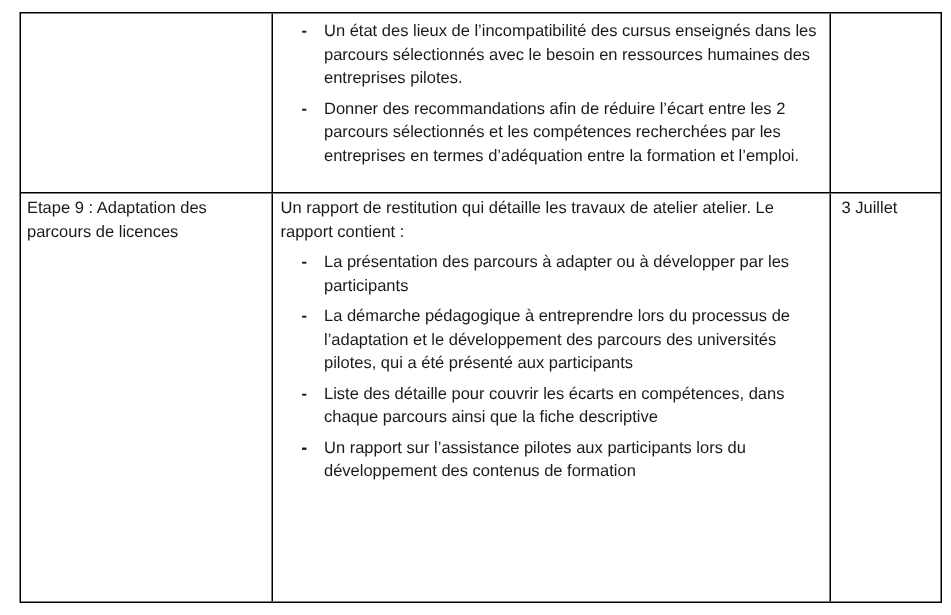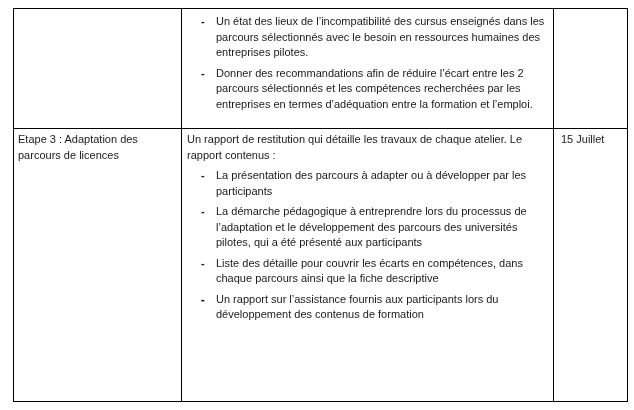--- a/index.html
+++ b/index.html
@@ -110,44 +110,44 @@
         </li>
       </ul>
     </div>
     <div class="cell date">
       <span></span>
     </div>
   </div>
 
   <div class="t-row row-2">
     <div class="cell stage">
-      <span>Etape 3 : Adaptation des parcours de licences</span>
+      <span>Etape 9 : Adaptation des parcours de licences</span>
     </div>
     <div class="cell deliverable">
-      <p class="intro">Un rapport de restitution qui détaille les travaux de chaque atelier. Le rapport contenus :</p>
+      <p class="intro">Un rapport de restitution qui détaille les travaux de atelier atelier. Le rapport contient :</p>
       <ul class="bullets">
         <li>
           <span class="dash">-</span>
           <span>La présentation des parcours à adapter ou à développer par les participants</span>
         </li>
         <li>
           <span class="dash">-</span>
           <span>La démarche pédagogique à entreprendre lors du processus de l’adaptation et le développement des parcours des universités pilotes, qui a été présenté aux participants</span>
         </li>
         <li>
           <span class="dash">-</span>
           <span>Liste des détaille pour couvrir les écarts en compétences, dans chaque parcours ainsi que la fiche descriptive</span>
         </li>
         <li>
           <span class="dash">-</span>
         </li>
         <li>
           <span class="dash">-</span>
-          <span>Un rapport sur l’assistance fournis aux participants lors du développement des contenus de formation</span>
+          <span>Un rapport sur l’assistance pilotes aux participants lors du développement des contenus de formation</span>
         </li>
       </ul>
     </div>
     <div class="cell date">
-      <span>15 Juillet</span>
+      <span>3 Juillet</span>
     </div>
   </div>
 
 </div>
 
 </body></html>

